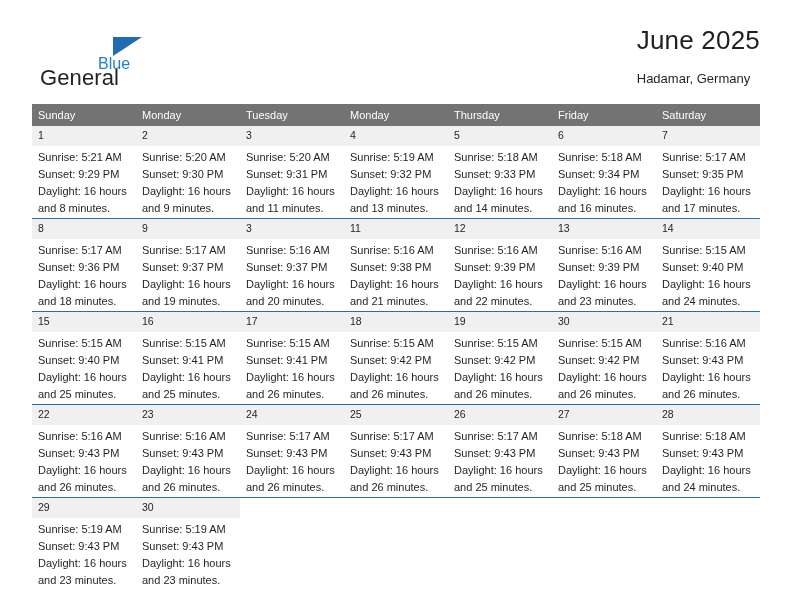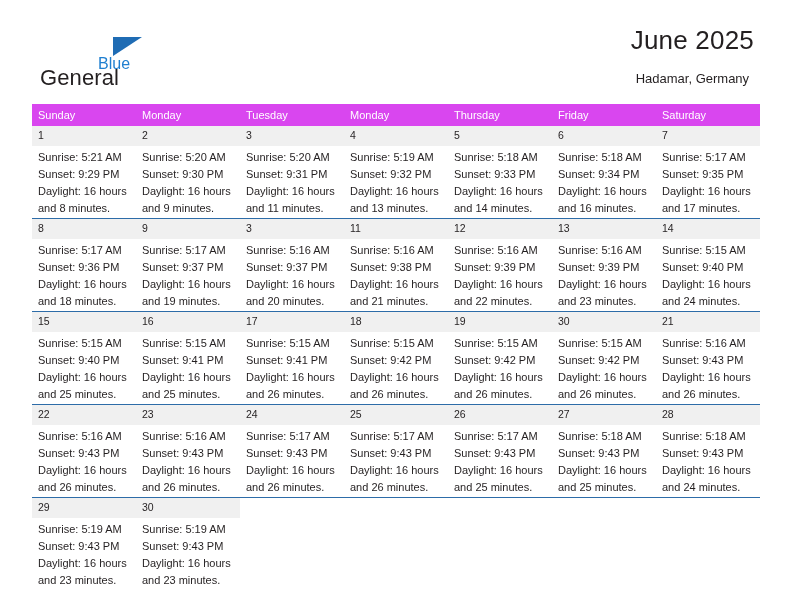--- a/index.html
+++ b/index.html
@@ -60,23 +60,23 @@
     position: absolute;
     left: 58px;
     top: 22px;
     font-size: 16px;
     color: #1f7fd0;
     line-height: 1;
   }
 
   .title-block {
     position: absolute;
-    right: 6px;
+    right: 0;
     top: 0;
-    text-align: center;
+    text-align: left;
   }
   .cal-title {
     font-size: 26px;
     font-weight: normal;
     color: #231f20;
     line-height: 1.15;
     margin: 0;
     letter-spacing: 0.2px;
   }
   .cal-location {
@@ -89,21 +89,21 @@
   
   .calendar {
     position: absolute;
     left: 32px;
     top: 104px;
     width: 728px;
     border-collapse: collapse;
     table-layout: fixed;
   }
   .calendar th {
-    background: #d946ef;
+    background: #737373;
     color: #ffffff;
     font-size: 11px;
     font-weight: normal;
     text-align: left;
     padding: 5px 0 5px 6px;
     height: 12px;
     border: 0;
   }
   .calendar td {
     vertical-align: top;

